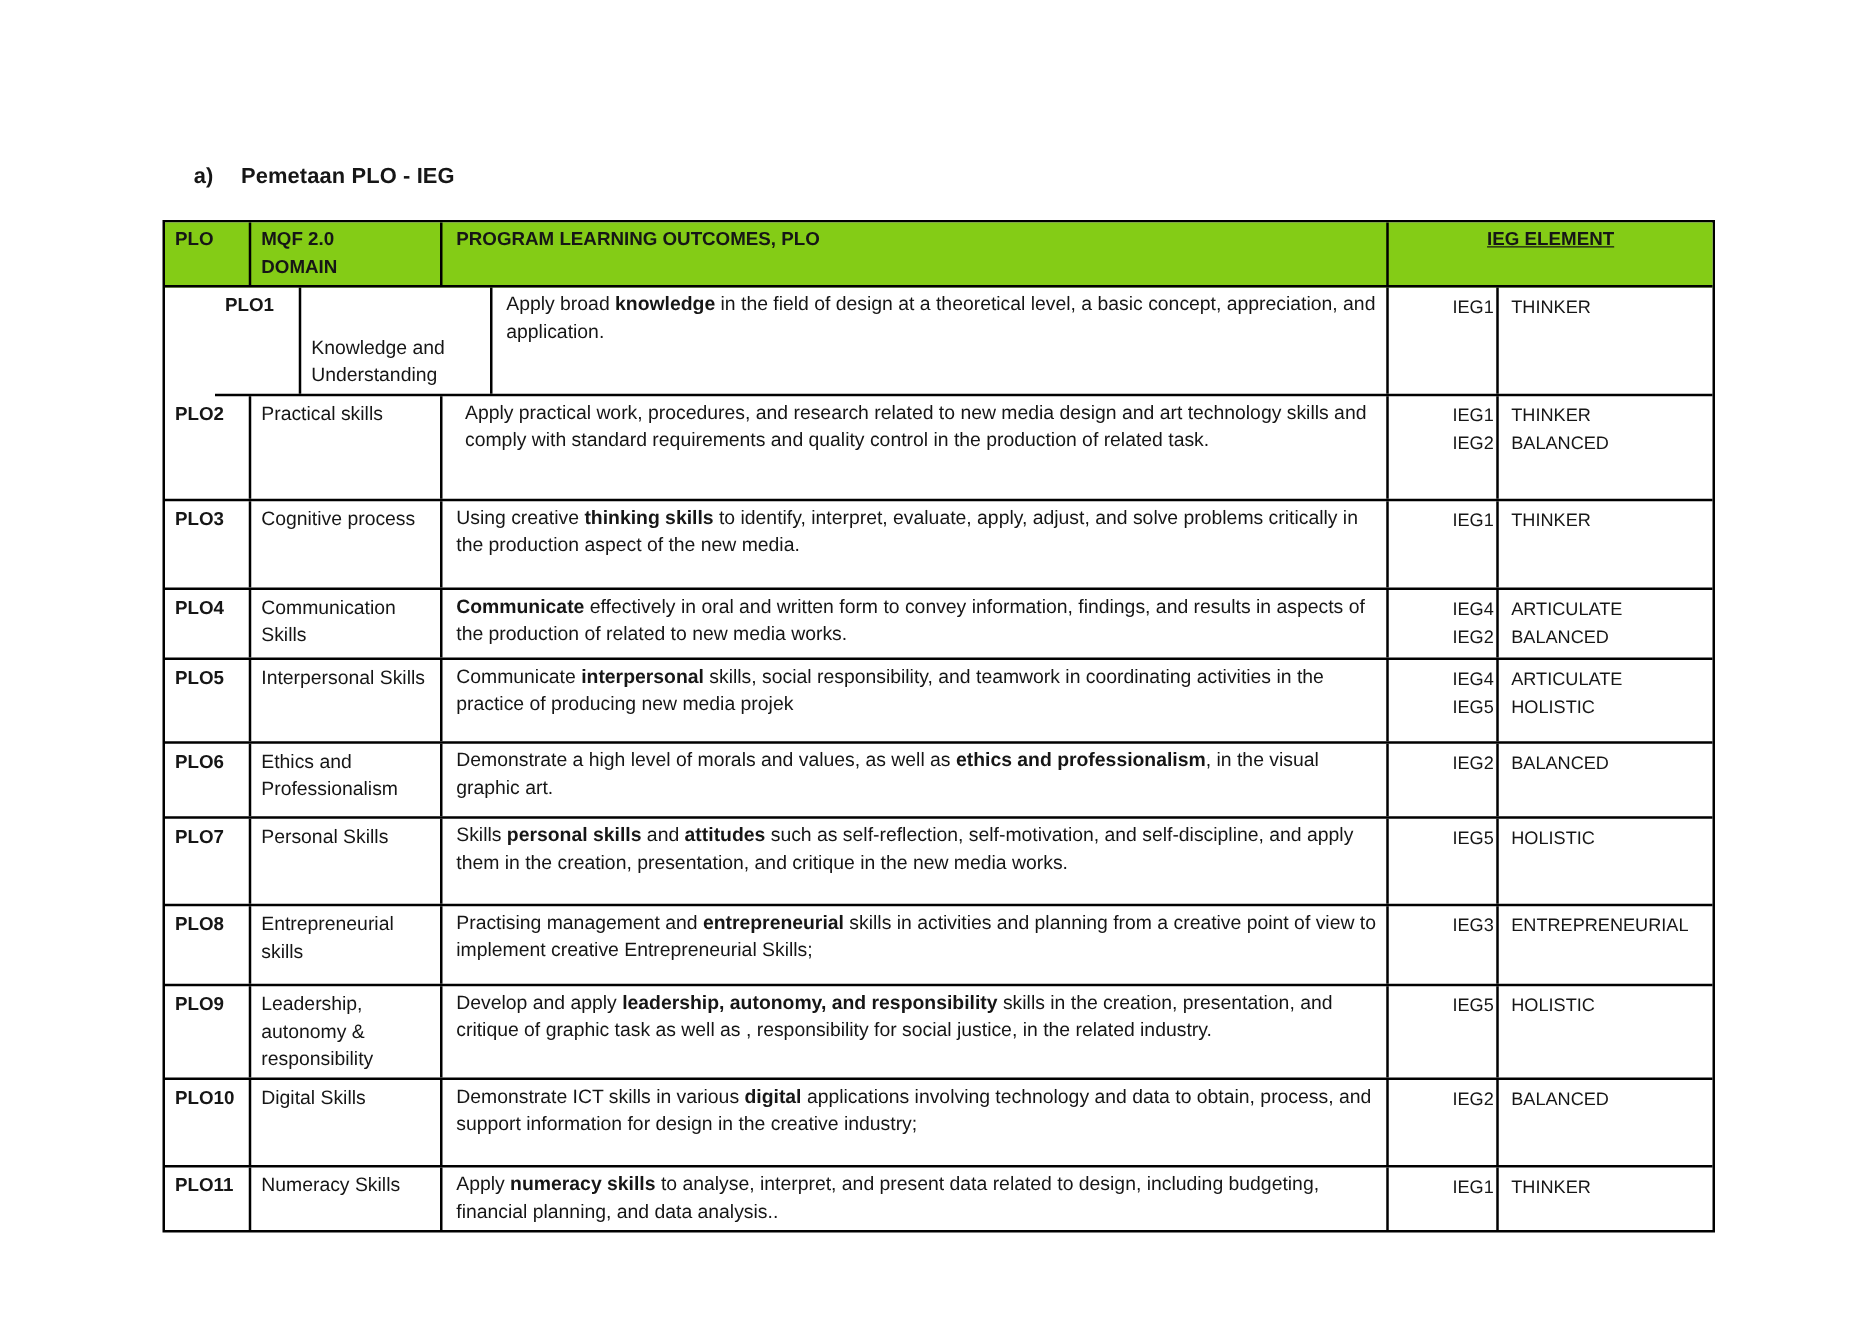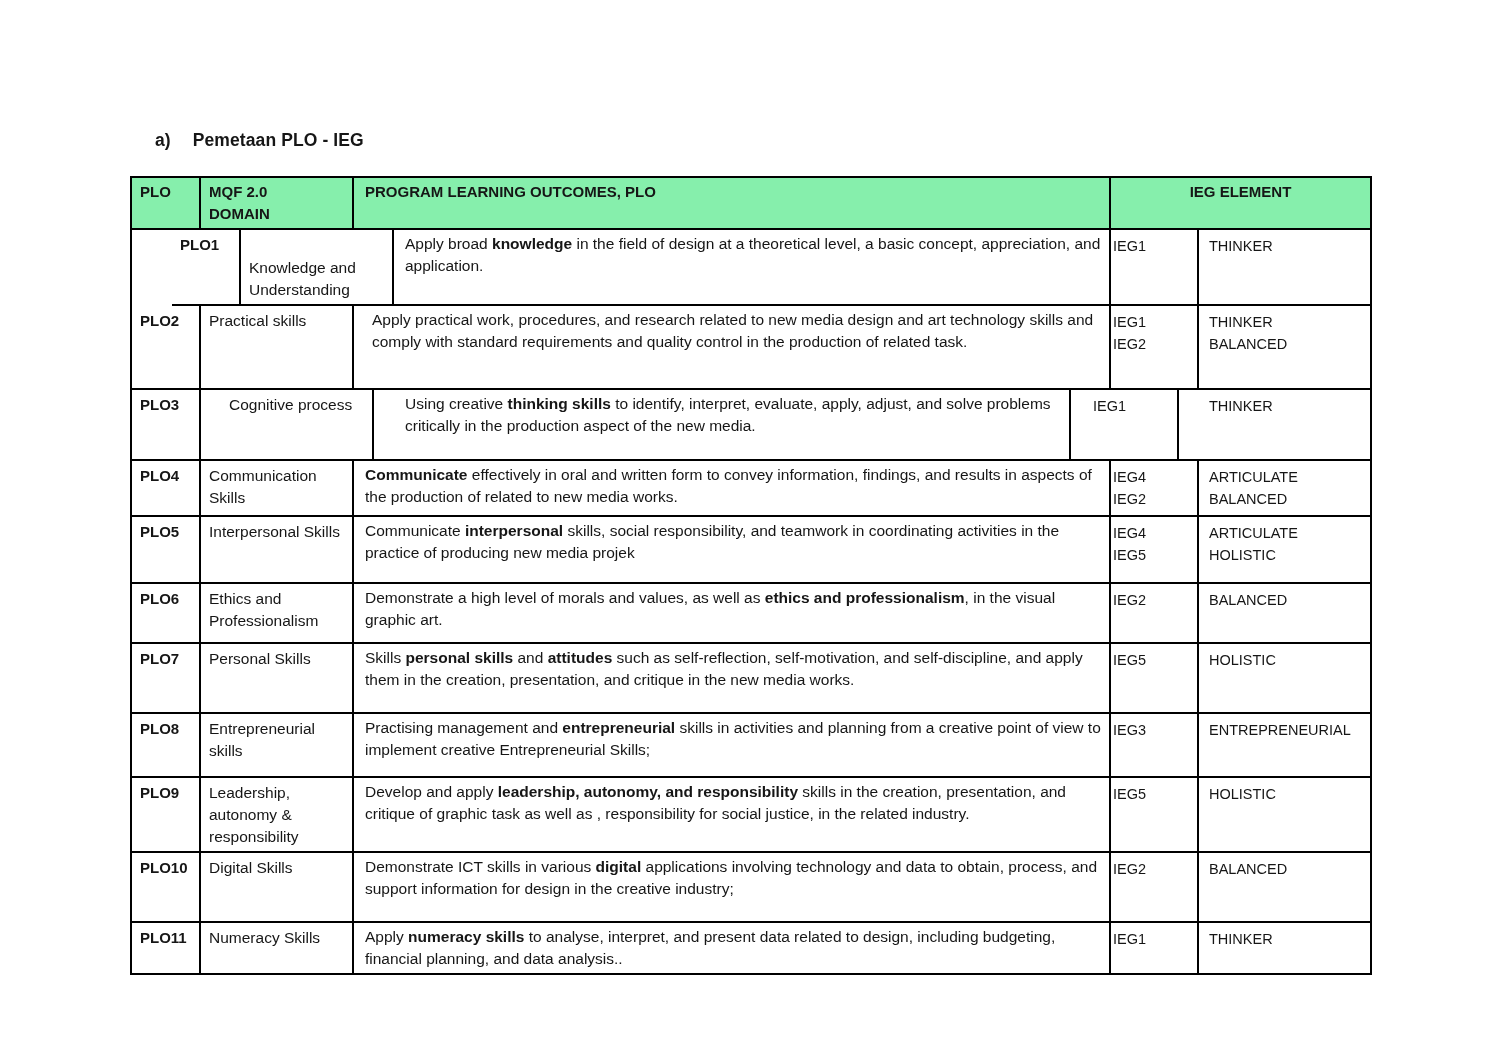--- a/index.html
+++ b/index.html
@@ -24,61 +24,61 @@
   }
   .t-row{display:flex;align-items:stretch;border-bottom:2px solid #000;}
   #rows .t-row:last-child{border-bottom:none;}
   .cell{
     box-sizing:border-box;border-right:2px solid #000;
     padding:3px 8px;overflow:hidden;
   }
   .c-plo{flex:0 0 69px;font-weight:bold;font-size:15px;line-height:21px;padding-top:4px;}
   .c-domain{flex:0 0 153px;font-size:15.5px;line-height:22px;padding-top:4px;}
   .c-outcome{flex:1 1 auto;font-size:15.5px;line-height:22px;padding:3px 0 3px 11px;}
-  .c-iegcode{flex:0 0 88px;text-align:left;font-size:14.5px;line-height:22px;padding:5px 2px;}
+  .c-iegcode{flex:0 0 88px;text-align:right;font-size:14.5px;line-height:22px;padding:5px 2px;}
   .c-iegname{flex:0 0 171px;font-size:14.5px;line-height:22px;border-right:none;padding:5px 10px;border-radius:26px;}
   .b{font-weight:bold;}
 
   
   .t-header{min-height:46px;}
   .t-header .cell{font-weight:bold;font-size:15px;line-height:22px;padding-top:3px;}
   .t-header .c-outcome{padding-left:11px;}
-  .c-ieg-merged{flex:0 0 259px;text-align:center;border-right:none;}
+  .c-ieg-merged{flex:0 0 259px;text-align:center;border-right:none;text-decoration:underline;}
   .pre{white-space:pre-line;}
 
   
   #rows .t-row:nth-child(1){min-height:63px;margin-left:40px;}
   #rows .t-row:nth-child(2){min-height:82px;}
-  #rows .t-row:nth-child(3){min-height:69px;gap:20px;}
+  #rows .t-row:nth-child(3){min-height:69px;}
   #rows .t-row:nth-child(4){min-height:44px;}
   #rows .t-row:nth-child(5){min-height:65px;}
   #rows .t-row:nth-child(6){min-height:58px;}
   #rows .t-row:nth-child(7){min-height:68px;}
   #rows .t-row:nth-child(8){min-height:62px;}
   #rows .t-row:nth-child(9){min-height:66px;}
   #rows .t-row:nth-child(10){min-height:68px;}
   #rows .t-row:nth-child(11){min-height:44px;}
 
   
-  #rows .t-row:nth-child(1) .c-domain{padding-top:27px;}
+  #rows .t-row:nth-child(1) .c-domain{padding-top:38px;}
   
   #rows .t-row:nth-child(2) .c-outcome{padding-left:18px;}
 </style>
 </head>
 <body>
 
 <div class="page">
 
   <div class="doc-title">
     <span>a)</span>
     <span>Pemetaan PLO - IEG</span>
   </div>
 
   <div class="plo-table">
-    <div class="t-row t-header" id="header-row" style="background: #86efac;">
+    <div class="t-row t-header" id="header-row" style="background: #84cc16;">
       <div class="cell c-plo">PLO</div>
       <div class="cell c-domain pre">MQF 2.0
 DOMAIN</div>
       <div class="cell c-outcome">PROGRAM LEARNING OUTCOMES, PLO</div>
       <div class="cell c-ieg-merged">IEG ELEMENT</div>
     </div>
     <div id="rows">
         <div class="t-row">
           <div class="cell c-plo">PLO1</div>
           <div class="cell c-domain">Knowledge and Understanding</div>

